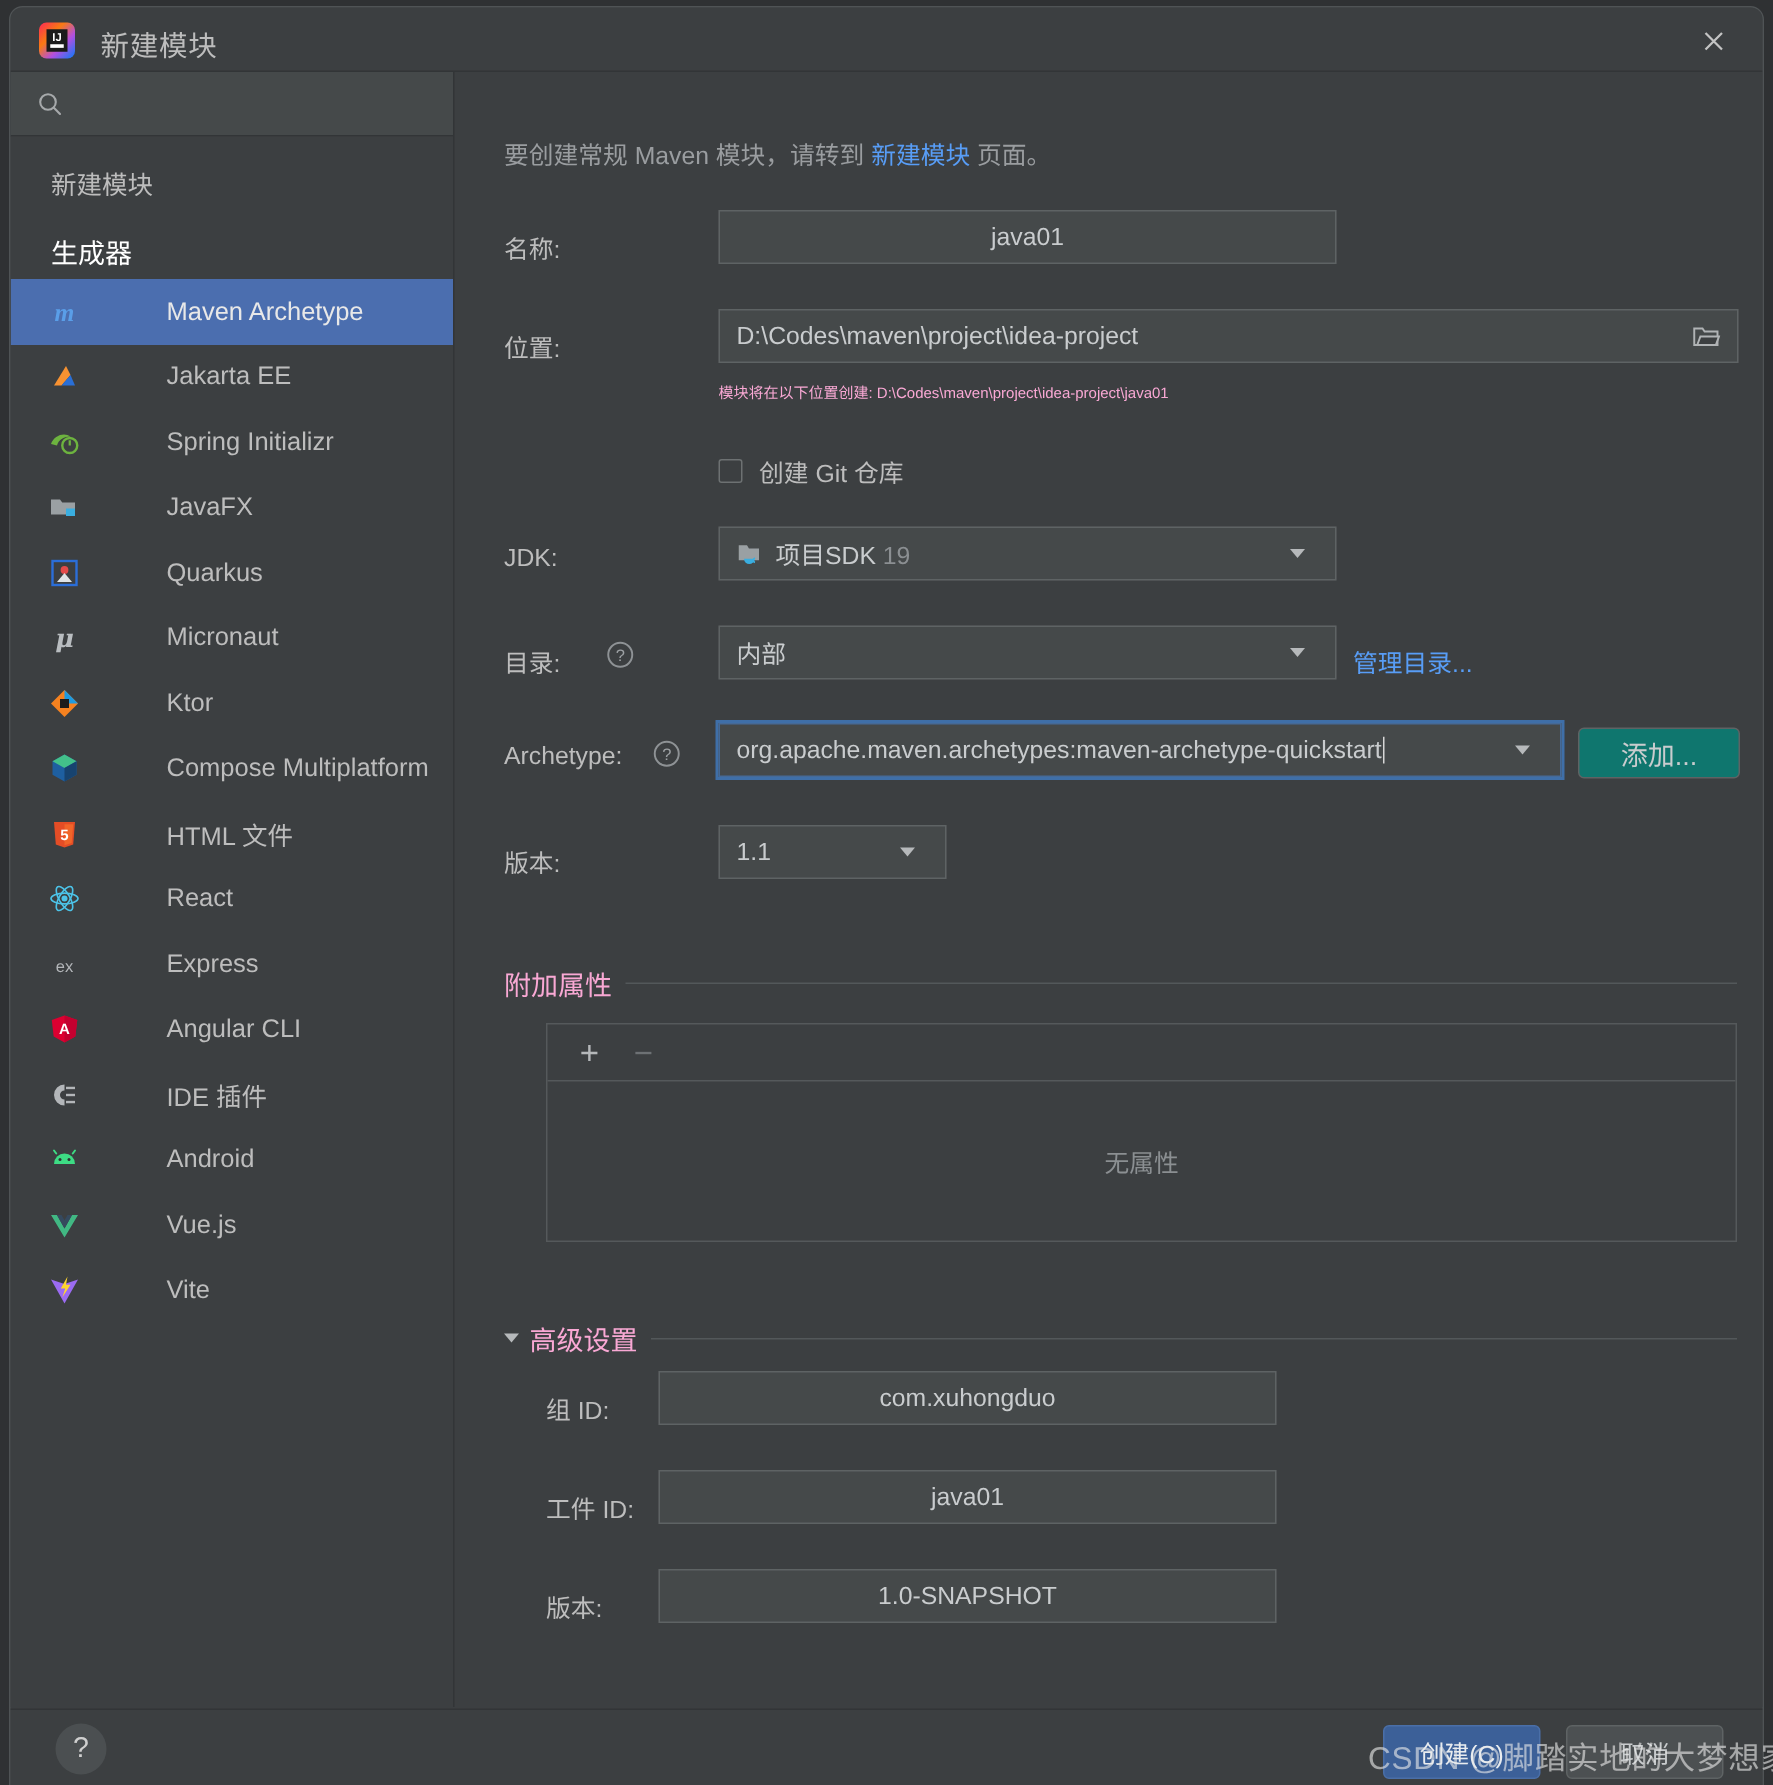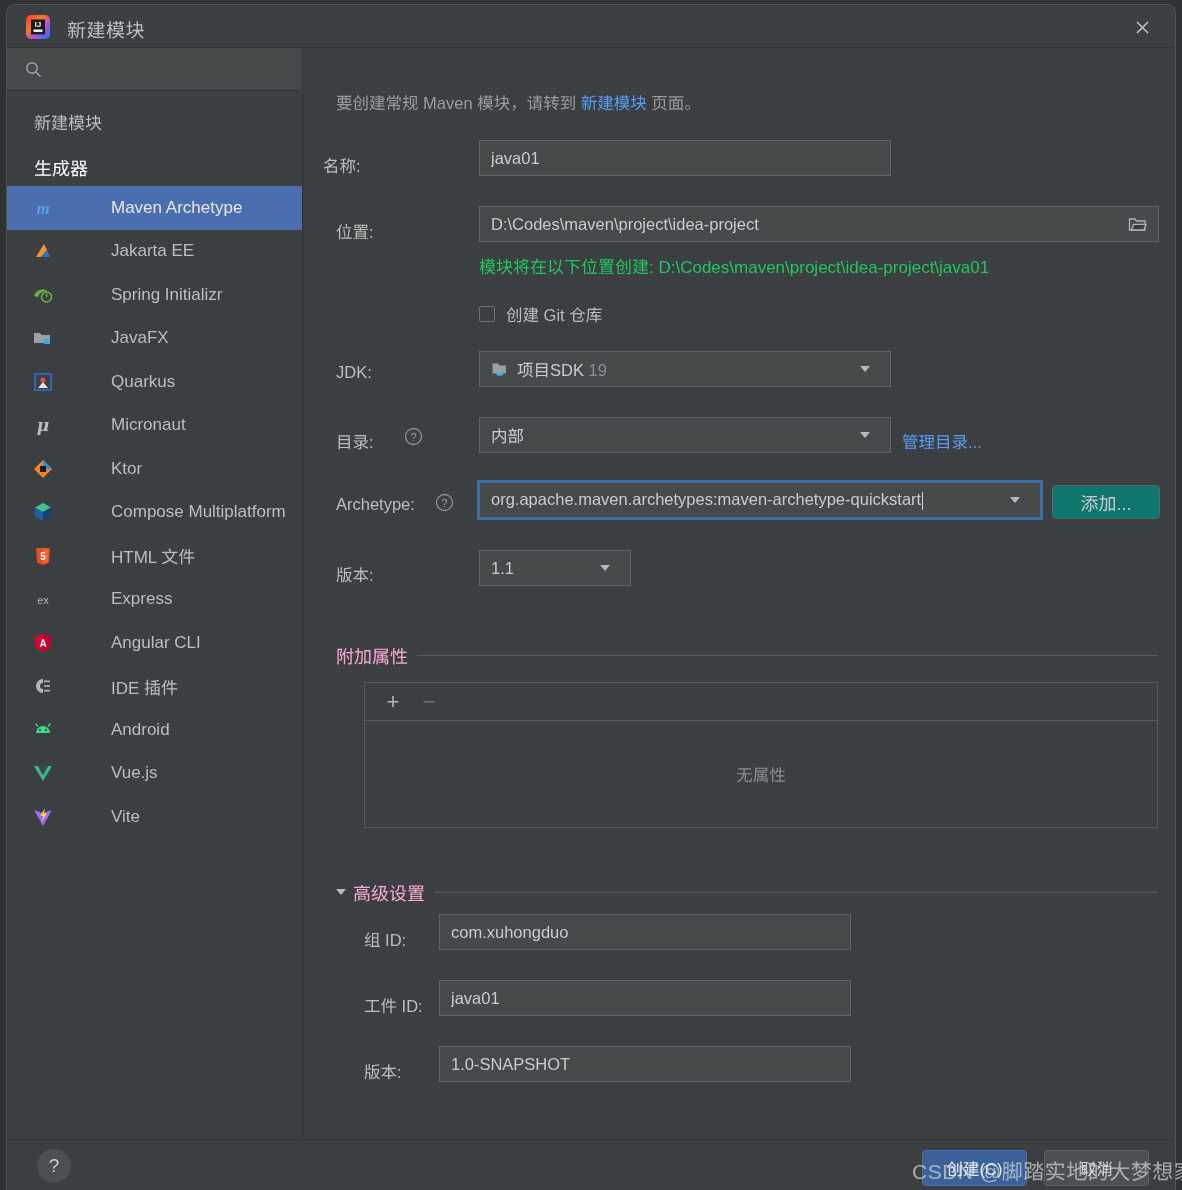--- a/index.html
+++ b/index.html
@@ -167,25 +167,25 @@
     border: 1px solid #5e6364;
     box-sizing: border-box;
     color: #c9ccce;
     font-size: 16.5px;
     font-family: inherit;
     padding: 0 11px;
     outline: none;
     display: flex;
     align-items: center;
   }
-  input.field { line-height: normal; }
+  input.field { line-height: normal; text-align: center; }
   .hint {
     position: absolute;
-    font-size: 17px;
-    color: #22c55e;
+    font-size: 10px;
+    color: #f9a8d4;
   }
   .checkrow {
     position: absolute;
     display: flex;
     align-items: center;
     cursor: pointer;
   }
   .checkbox {
     width: 16px; height: 16px;
     border: 1px solid #6d7172;
@@ -516,20 +516,31 @@
         <span class="icon">
           <svg width="22" height="22" viewBox="0 0 22 22">
             <path d="M4 3 L18 3 L16.8 18 L11 20 L5.2 18 Z" fill="#e44d26"></path>
             <path d="M11 4.5 L16.8 4.5 L15.8 17 L11 18.5 Z" fill="#f16529"></path>
             <text x="11" y="15" font-family="'Liberation Sans',sans-serif" font-size="10" font-weight="bold" fill="#ffffff" text-anchor="middle">5</text>
           </svg>
         </span>
         <span class="label">HTML 文件</span>
       </div>
 
+      <div class="nav-item">
+        <span class="icon">
+          <svg width="22" height="22" viewBox="0 0 22 22">
+            <circle cx="11" cy="11" r="2" fill="#4cc3e8"></circle>
+            <ellipse cx="11" cy="11" rx="9" ry="3.6" fill="none" stroke="#4cc3e8" stroke-width="1.1"></ellipse>
+            <ellipse cx="11" cy="11" rx="9" ry="3.6" fill="none" stroke="#4cc3e8" stroke-width="1.1" transform="rotate(60 11 11)"></ellipse>
+            <ellipse cx="11" cy="11" rx="9" ry="3.6" fill="none" stroke="#4cc3e8" stroke-width="1.1" transform="rotate(120 11 11)"></ellipse>
+          </svg>
+        </span>
+        <span class="label">React</span>
+      </div>
 
       <div class="nav-item">
         <span class="icon">
           <svg width="22" height="22" viewBox="0 0 22 22">
             <text x="11" y="16" font-family="'Liberation Sans',sans-serif" font-size="11" fill="#b3b6b9" text-anchor="middle">ex</text>
           </svg>
         </span>
         <span class="label">Express</span>
       </div>
 
@@ -588,21 +599,21 @@
         <span class="label">Vite</span>
       </div>
     </div>
 
     <div class="content">
 
       <div class="desc">
         <span>要创建常规 Maven 模块，请转到 </span><span class="link">新建模块</span><span> 页面。</span>
       </div>
 
-      <div class="row-label" style="left:19px; top:105px;">名称:</div>
+      <div class="row-label" style="left:32px; top:105px;">名称:</div>
       <input class="field" type="text" style="left: 175px; top: 92px; width: 412px; height: 36px;" value="java01">
 
       <div class="row-label" style="left:32px; top:171px;">位置:</div>
       <div class="field" style="left:175px; top:158px; width:680px; height:36px; padding-right:0;">
         <span style="flex:1; overflow:hidden; white-space:nowrap;">D:\Codes\maven\project\idea-project</span>
         <span style="width:42px; display:flex; align-items:center; justify-content:center;">
           <svg width="19" height="17" viewBox="0 0 19 17">
             <path d="M1.5 3 L7 3 L8.4 5 L17 5 L17 14 L1.5 14 Z" fill="none" stroke="#b0b3b5" stroke-width="1.3"></path>
             <path d="M3.5 14 L5.6 8.3 L18 8.3 L15.9 14 Z" fill="#3c3f41" stroke="#b0b3b5" stroke-width="1.3"></path>
           </svg>

